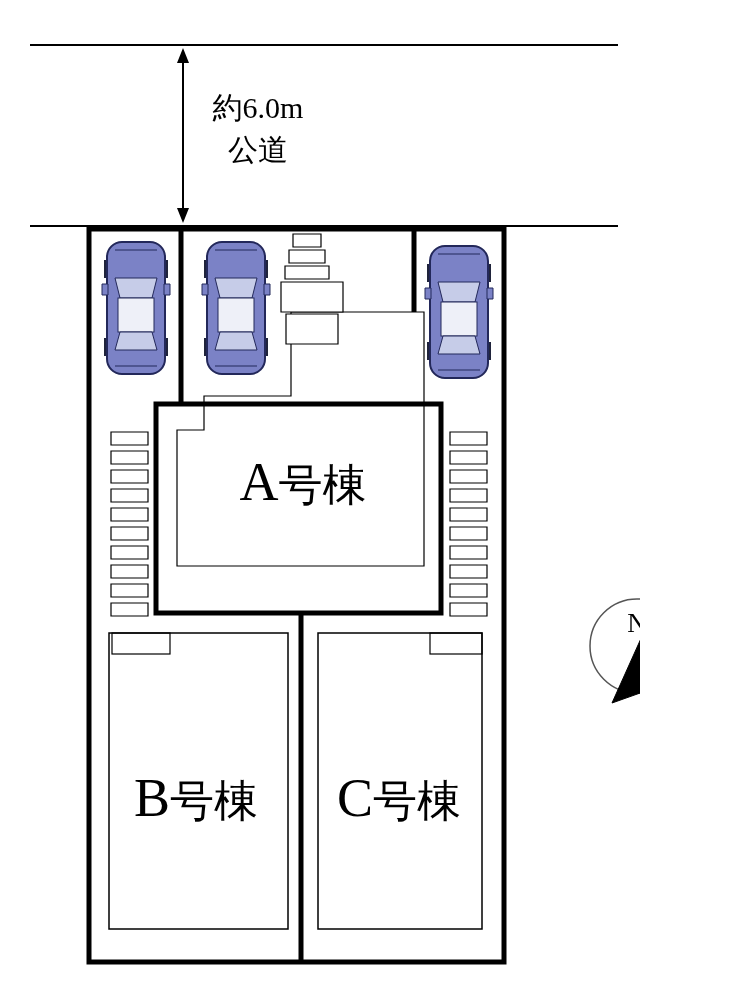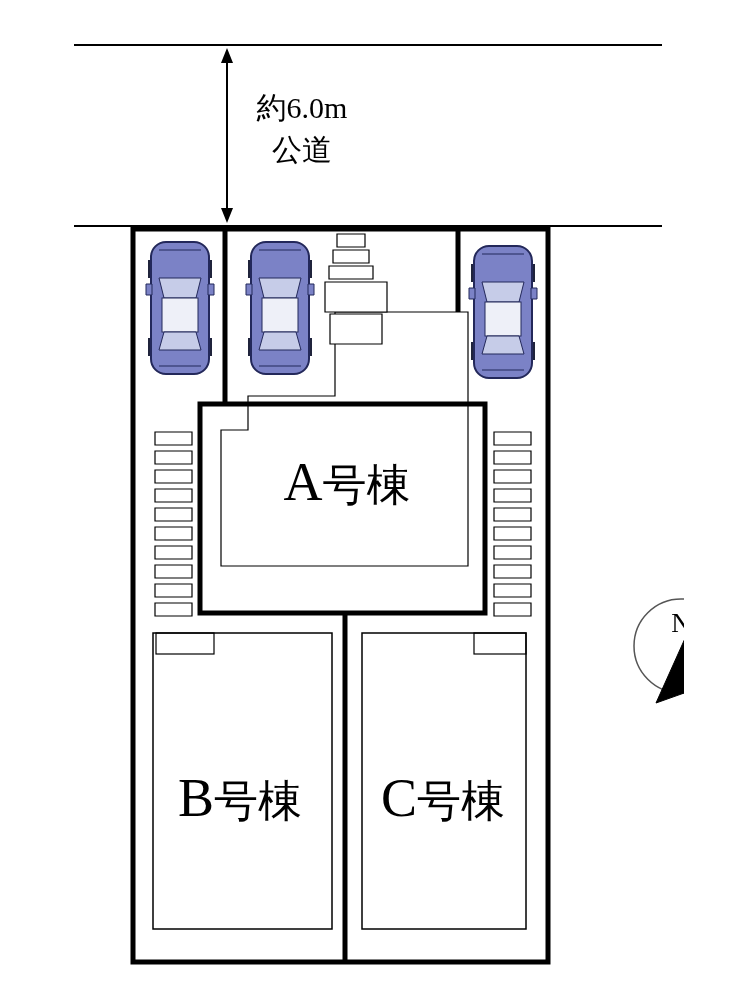--- a/index.html
+++ b/index.html
@@ -1,17 +1,17 @@
 <!DOCTYPE html>
 <html><head>
 <meta charset="utf-8">
 <style>
   html,body{margin:0;padding:0;background:#ffffff;}
   body{font-family:"Liberation Serif","DejaVu Serif",serif;}
-  .stage{position:relative;width:640px;height:991px;background:#84cc16;overflow:hidden;margin-left:44px;}
+  .stage{position:relative;width:640px;height:991px;background:#84cc16;overflow:hidden;}
   svg text{font-family:"Liberation Serif","DejaVu Serif",serif;fill:#000;}
 </style>
 </head>
 <body>
 
 <div class="stage">
 <svg width="740" height="991" viewBox="0 0 740 991">
 
   <defs>
     <g id="car">

